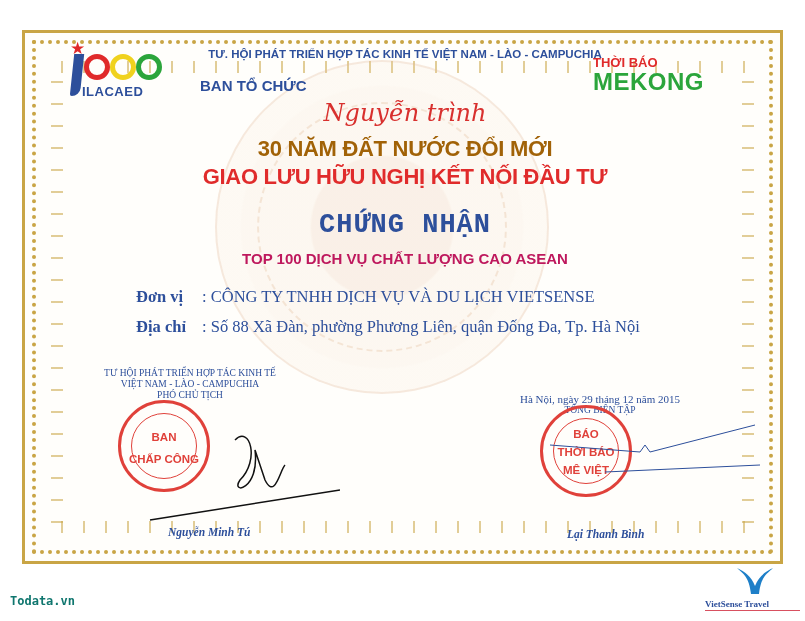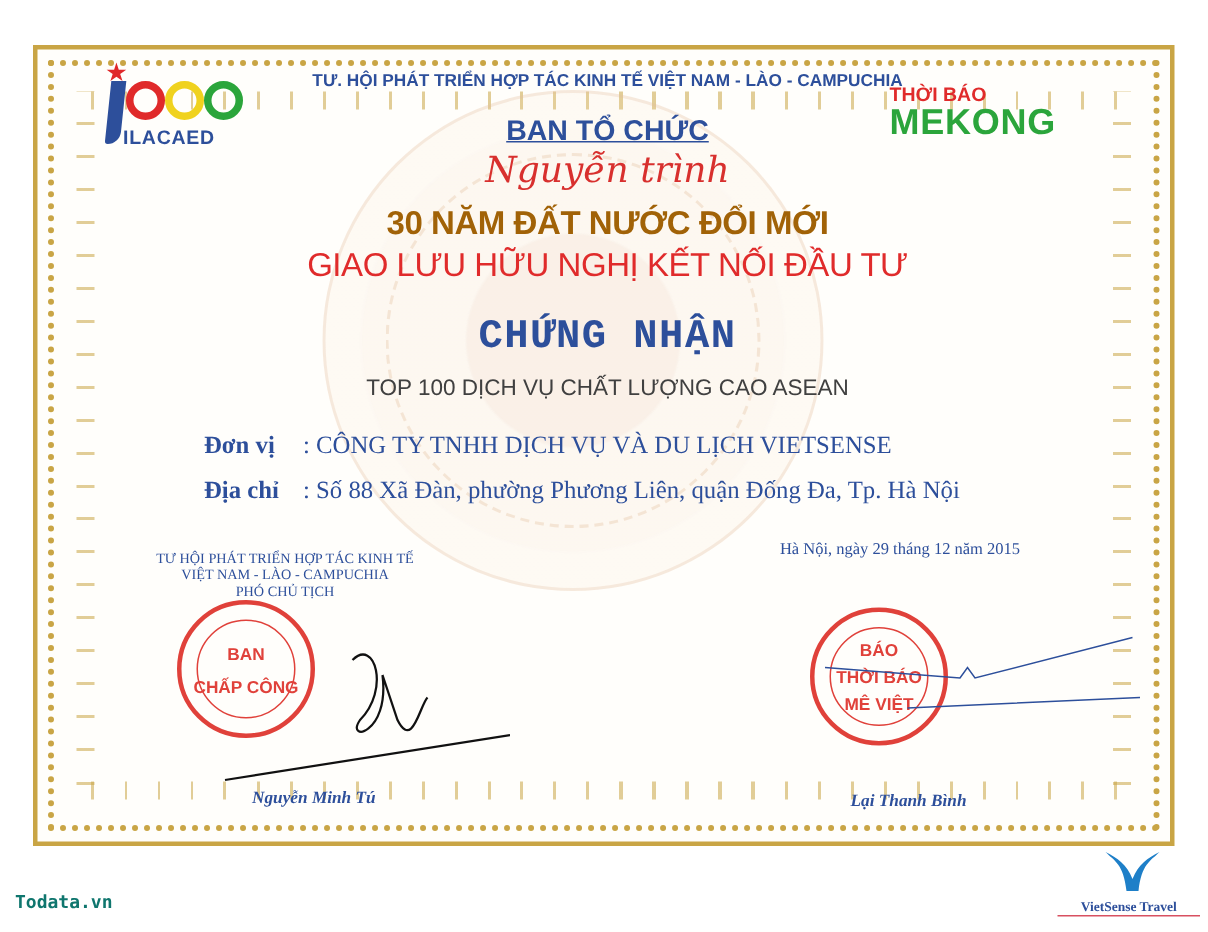--- a/index.html
+++ b/index.html
@@ -19,48 +19,48 @@
   .abs { position:absolute; }
   .logo { left:68px; top:40px; width:105px; height:65px; }
   .logo-star { position:absolute; left:2px; top:0; color:#e0282a; font-size:17px; line-height:17px; }
   .logo-i { position:absolute; left:4px; top:14px; width:10px; height:42px; background:#2d4f9b; border-radius:0 0 8px 2px; transform:skewX(-6deg); }
   .ring { position:absolute; top:14px; width:26px; height:26px; border-radius:50%; border:5px solid; box-sizing:border-box; }
   .r1 { left:16px; border-color:#e02a2a; }
   .r2 { left:42px; border-color:#f0d21e; }
   .r3 { left:68px; border-color:#2ba53b; }
   .logo-text { position:absolute; left:14px; top:44px; font-weight:bold; font-size:13px; color:#2d4f9b; letter-spacing:0.5px; }
   .org { left:200px; top:48px; width:410px; text-align:center; font-weight:bold; font-size:11.5px; color:#2d4f9b; }
-  .btc { left:200px; top:77px; width:410px; text-align:center; font-weight:bold; font-size:19px; color:#2d4f9b;text-decoration:underline; }
+  .btc { left:200px; top:77px; width:410px; text-align:left; font-weight:bold; font-size:15px; color:#2d4f9b; }
   .ct { left:200px; top:99px; width:410px; text-align:center; font-family:"DejaVu Serif", serif; font-style:italic; font-size:24px; color:#d8302e; }
   .t1 { left:170px; top:136px; width:470px; text-align:center; font-weight:bold; font-size:22px; color:#a16207; letter-spacing:-0.3px; }
-  .t2 { left:170px; top:164px; width:470px; text-align:center; font-weight:normal; font-size:22px; color:#e02b2b; letter-spacing:-0.3px; }
+  .t2 { left:170px; top:164px; width:470px; text-align:center; font-weight:bold; font-size:22px; color:#e02b2b; letter-spacing:-0.3px; }
   .cn { left:170px; top:210px; width:470px; text-align:center; font-family:Liberation Mono, monospace; font-weight:bold; font-size:27px; color:#2d4f9b; letter-spacing:1px; }
-  .top100 { left:170px; top:250px; width:470px; text-align:center; font-weight:normal; font-size:15px; color:#404040; }
+  .top100 { left:170px; top:250px; width:470px; text-align:center; font-weight:bold; font-size:15px; color:#be185d; }
   .mk1 { left:593px; top:55px; font-weight:bold; font-size:13px; color:#e02b2b; }
   .mk2 { left:593px; top:68px; font-weight:900; font-size:24px; color:#2ba53b; letter-spacing:0.5px; }
   .row { left:136px; font-family:"Liberation Serif", serif; font-size:16.5px; color:#2d4f9b; white-space:nowrap; }
   .row b { display:inline-block; width:66px; }
   .r-unit { top:287px; }
   .r-addr { top:317px; }
   .sigL { left:100px; top:368px; width:180px; text-align:center; font-family:"Liberation Serif", serif; font-size:9.5px; color:#2d4f9b; line-height:11px; }
   .sigR { left:490px; top:360px; width:220px; text-align:center; font-family:"Liberation Serif", serif; color:#2d4f9b; }
-  .date { font-size:11px; }
+  .date { font-size:11px;margin-top:33px; }
   .sigR .l { font-size:9.5px; line-height:11px; }
   .stamp { position:absolute; width:92px; height:92px; border-radius:50%; border:3px solid #e0413a; box-sizing:border-box; color:#e0413a; text-align:center; font-weight:bold; }
   .stamp::after { content:""; position:absolute; inset:10px; border-radius:50%; border:1.5px solid #e0413a; }
   .stampL { left:118px; top:400px; }
   .stampR { left:540px; top:405px; }
   .stamp span { position:absolute; left:0; right:0; font-size:11.5px; }
   .name { font-family:"Liberation Serif", serif; font-style:italic; font-weight:bold; font-size:11.5px; color:#2d4f9b;margin-top:20px; }
   .nameL { left:168px; top:506px; }
   .nameR { left:567px; top:508px; }
   .scribble { position:absolute; }
   .todata { left:10px; top:594px; font-family:"DejaVu Sans Mono", monospace; font-weight:bold; font-size:12px; color:#0f766e; }
   .vs-logo { left:735px; top:566px; width:40px; height:30px; }
-  .vs-text { left:705px; top:599px; width:95px; text-align:center; font-family:"Liberation Serif", serif; font-weight:bold; font-size:9px; color:#2d4f9b; border-bottom:1px solid #d85060; padding-bottom:1px; }
+  .vs-text { left:705px; top:599px; width:95px; font-family:"Liberation Serif", serif; font-weight:bold; font-size:9px; color:#2d4f9b; border-bottom:1px solid #d85060; padding-bottom:1px; }
 </style>
 </head>
 <body>
 
 <div class="cert">
   <div class="dots"></div>
   <div class="orn"></div>
 </div>
 <div class="abs watermark"></div>
 
@@ -100,20 +100,21 @@
   <span style="top:28px">BAN</span>
   <span style="top:50px">CHẤP CÔNG</span>
 </div>
 <svg class="scribble" style="left:140px;top:420px" width="200" height="110">
   <path d="M95 20 C110 5,120 40,100 60 C90 75,120 70,115 30 L125 60 C135 80,140 50,145 45 M10 100 L200 70" stroke="#111" stroke-width="1.5" fill="none"></path>
 </svg>
 <div class="abs name nameL">Nguyễn Minh Tú</div>
 
 <div class="abs sigR">
   <div class="date">Hà Nội, ngày 29 tháng 12 năm 2015</div>
+  <div class="l">TỔNG BIÊN TẬP</div>
 </div>
 <div class="stamp stampR">
   <span style="top:20px">BÁO</span>
   <span style="top:38px">THỜI BÁO</span>
   <span style="top:56px">MÊ VIỆT</span>
 </div>
 <svg class="scribble" style="left:545px;top:420px" width="220" height="60">
   <path d="M5 25 L95 32 L100 25 L105 32 L210 5 M60 52 L215 45" stroke="#2d4f9b" stroke-width="1" fill="none"></path>
 </svg>
 <div class="abs name nameR">Lại Thanh Bình</div>

